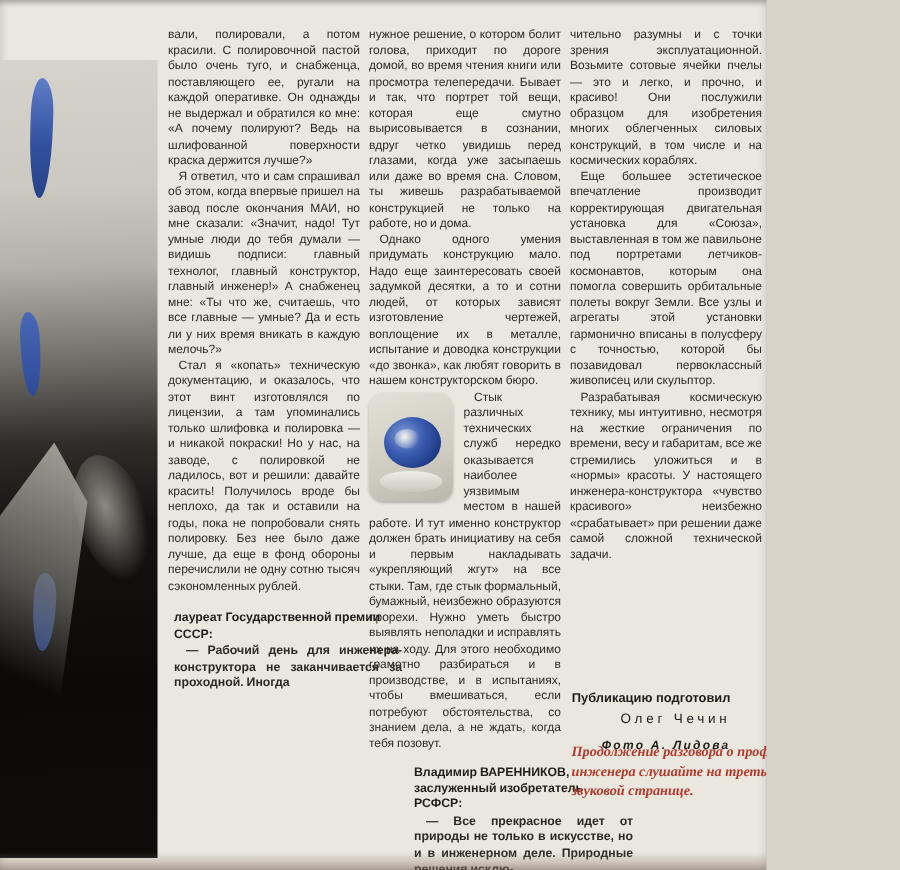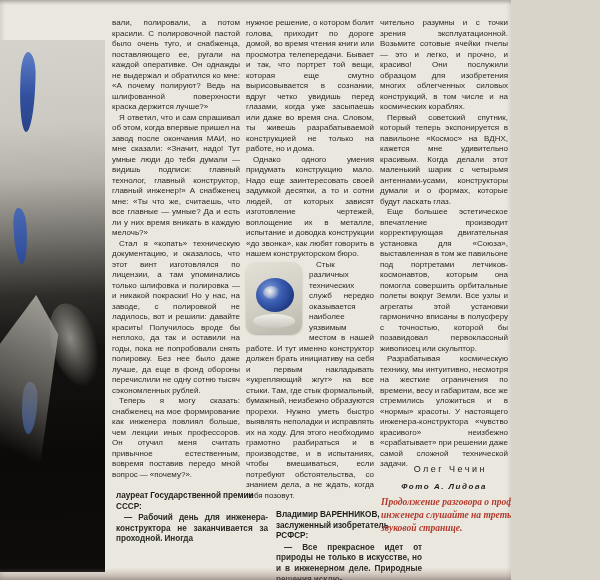--- a/index.html
+++ b/index.html
@@ -78,21 +78,20 @@
     <div class="streak s2"></div>
     <div class="streak s3"></div>
     <div class="facet"></div>
     <div class="blob"></div>
   </div>
 
   <div class="col" id="col1">
     <p class="para first">вали, полировали, а потом красили. С полировочной пастой было очень туго, и снабженца, поставляющего ее, ругали на каждой оперативке. Он однажды не выдержал и обратился ко мне: «А почему полируют? Ведь на шлифованной поверхности краска держится лучше?»</p>
     <p class="para">Я ответил, что и сам спрашивал об этом, когда впервые пришел на завод после окончания МАИ, но мне сказали: «Значит, надо! Тут умные люди до тебя думали — видишь подписи: главный технолог, главный конструктор, главный инженер!» А снабженец мне: «Ты что же, считаешь, что все главные — умные? Да и есть ли у них время вникать в каждую мелочь?»</p>
     <p class="para">Стал я «копать» техническую документацию, и оказалось, что этот винт изготовлялся по лицензии, а там упоминались только шлифовка и полировка — и никакой покраски! Но у нас, на заводе, с полировкой не ладилось, вот и решили: давайте красить! Получилось вроде бы неплохо, да так и оставили на годы, пока не попробовали снять полировку. Без нее было даже лучше, да еще в фонд обороны перечислили не одну сотню тысяч сэкономленных рублей.</p>
-    <p class="para">Теперь я могу сказать: снабженец на мое формирование как инженера повлиял больше, чем лекции иных профессоров. Он отучил меня считать привычное естественным, вовремя поставив передо мной вопрос — «почему?».</p>
     <div class="sig sig-block1">
       <div>лауреат Государственной премии СССР:</div>
       <p class="para sig-lead">— Рабочий день для инженера-конструктора не заканчивается за проходной. Иногда</p>
     </div>
   </div>
 
   <div class="col" id="col2">
     <p class="para first">нужное решение, о котором болит голова, приходит по дороге домой, во время чтения книги или просмотра телепередачи. Бывает и так, что портрет той вещи, которая еще смутно вырисовывается в сознании, вдруг четко увидишь перед глазами, когда уже засыпаешь или даже во время сна. Словом, ты живешь разрабатываемой конструкцией не только на работе, но и дома.</p>
     <p class="para">Однако одного умения придумать конструкцию мало. Надо еще заинтересовать своей задумкой десятки, а то и сотни людей, от которых зависят изготовление чертежей, воплощение их в металле, испытание и доводка конструкции «до звонка», как любят говорить в нашем конструкторском бюро.</p>
     <div class="inset-photo">
@@ -102,26 +101,26 @@
     <p class="para">Стык различных технических служб нередко оказывается наиболее уязвимым местом в нашей работе. И тут именно конструктор должен брать инициативу на себя и первым накладывать «укрепляющий жгут» на все стыки. Там, где стык формальный, бумажный, неизбежно образуются прорехи. Нужно уметь быстро выявлять неполадки и исправлять их на ходу. Для этого необходимо грамотно разбираться и в производстве, и в испытаниях, чтобы вмешиваться, если потребуют обстоятельства, со знанием дела, а не ждать, когда тебя позовут.</p>
     <div class="sig sig-block2">
       <div>Владимир ВАРЕННИКОВ,</div>
       <div>заслуженный изобретатель РСФСР:</div>
       <p class="para sig-lead">— Все прекрасное идет от природы не только в искусстве, но и в инженерном деле. Природные решения исклю-</p>
     </div>
   </div>
 
   <div class="col" id="col3">
     <p class="para first">чительно разумны и с точки зрения эксплуатационной. Возьмите сотовые ячейки пчелы — это и легко, и прочно, и красиво! Они послужили образцом для изобретения многих облегченных силовых конструкций, в том числе и на космических кораблях.</p>
-    <p class="para">Первый советский спутник, который теперь экспонируется в павильоне «Космос» на ВДНХ, кажется мне удивительно красивым. Когда делали этот маленький шарик с четырьмя антеннами-усами, конструкторы думали и о формах, которые будут ласкать глаз.</p>
     <p class="para">Еще большее эстетическое впечатление производит корректирующая двигательная установка для «Союза», выставленная в том же павильоне под портретами летчиков-космонавтов, которым она помогла совершить орбитальные полеты вокруг Земли. Все узлы и агрегаты этой установки гармонично вписаны в полусферу с точностью, которой бы позавидовал первоклассный живописец или скульптор.</p>
     <p class="para">Разрабатывая космическую технику, мы интуитивно, несмотря на жесткие ограничения по времени, весу и габаритам, все же стремились уложиться и в «нормы» красоты. У настоящего инженера-конструктора «чувство красивого» неизбежно «срабатывает» при решении даже самой сложной технической задачи.</p>
   </div>
 
   <div class="credits">
+    <div class="l1">Публикацию подготовил</div>
     <div class="l2">Олег Чечин</div>
     <div class="l3">Фото А. Лидова</div>
   </div>
 
   <div class="footnote">Продолжение разговора о профессии инженера слушайте на третьей звуковой странице.</div>
 
   <div class="pagenum">9</div>
 
   <div class="edge-top"></div>
   <div class="edge-bottom"></div>

